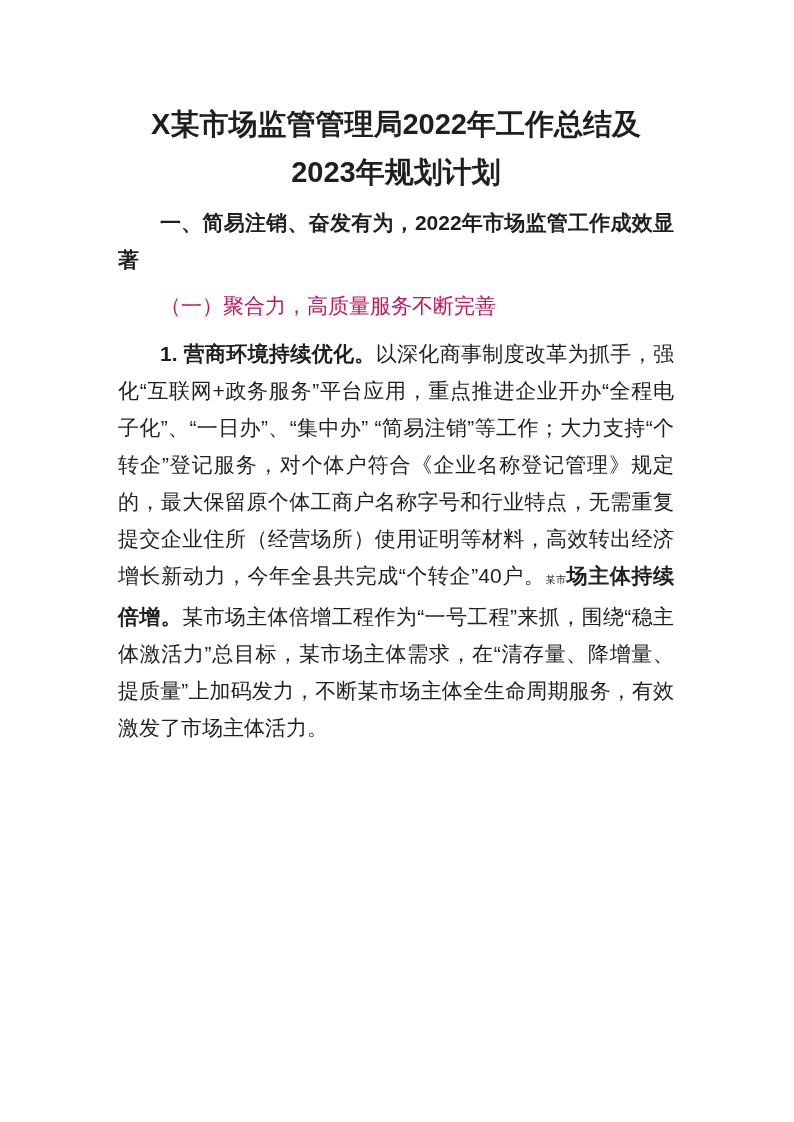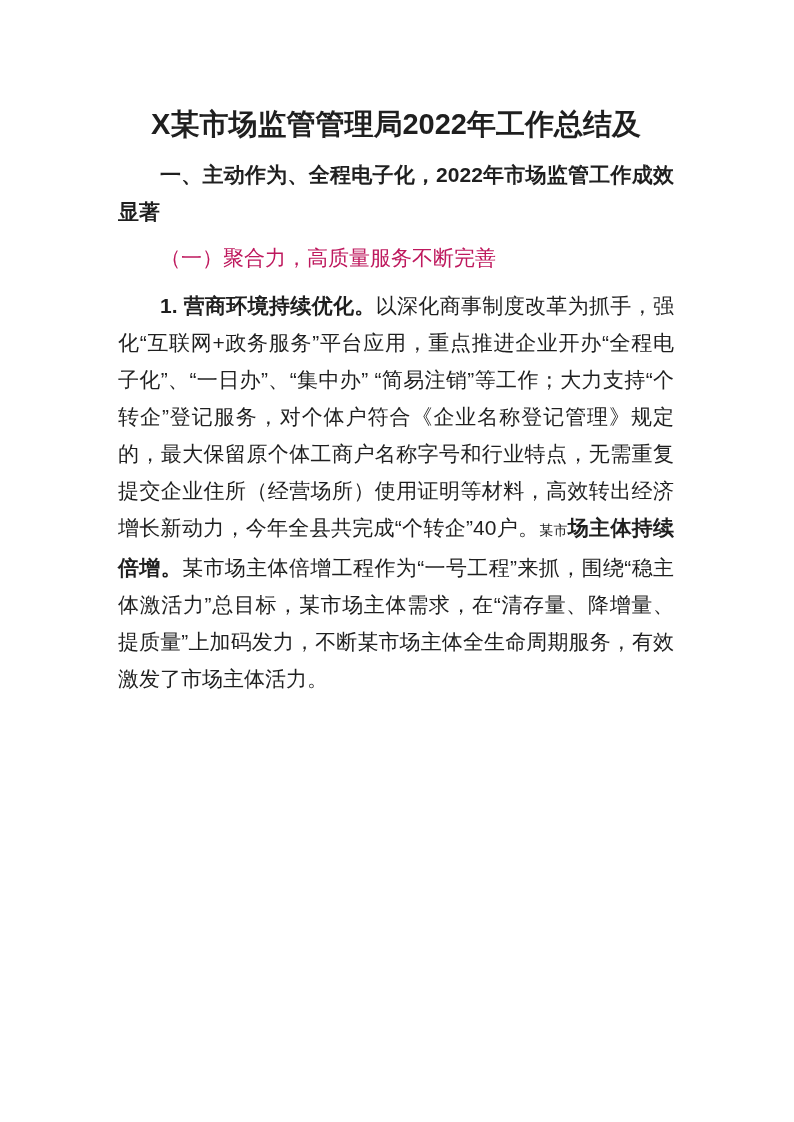--- a/index.html
+++ b/index.html
@@ -40,31 +40,32 @@
   }
   .sub-para {
     font-family: "Liberation Serif", serif;
     margin-top: 10px;
     color: #be185d;
   }
   .item-para {
     margin-top: 10px;
   }
   .run-bold { font-weight: bold; }
-  .run-small { font-size: 14px; }
+  .run-small { font-size: 10px; }
 </style>
 </head>
 <body>
 
 <div class="page">
 
   <h1 class="doc-title">
     <span style="display:block">X某市场监管管理局2022年工作总结及</span>
+    <span style="display:block">2023年规划计划</span>
   </h1>
 
 
-  <p class="para h1-para indent2">一、主动作为、全程电子化，2022年市场监管工作成效显著</p>
+  <p class="para h1-para indent2">一、简易注销、奋发有为，2022年市场监管工作成效显著</p>
 
   <p class="para sub-para indent2">（一）聚合力，高质量服务不断完善</p>
 
   <p class="para item-para indent2"><span class="run-bold">1. 营商环境持续优化。</span><span>以深化商事制度改革为抓手，强化“互联网+政务服务”平台应用，重点推进企业开办“全程电子化”、“一日办”、“集中办” “简易注销”等工作；大力支持“个转企”登记服务，对个体户符合《企业名称登记管理》规定的，最大保留原个体工商户名称字号和行业特点，无需重复提交企业住所（经营场所）使用证明等材料，高效转出经济增长新动力，今年全县共完成“个转企”40户。</span><span class="run-small">某市</span><span class="run-bold">场主体持续倍增。</span><span>某市场主体倍增工程作为“一号工程”来抓，围绕“稳主体激活力”总目标，某市场主体需求，在“清存量、降增量、提质量”上加码发力，不断某市场主体全生命周期服务，有效激发了市场主体活力。</span></p>
 
 </div>
 
 </body></html>

